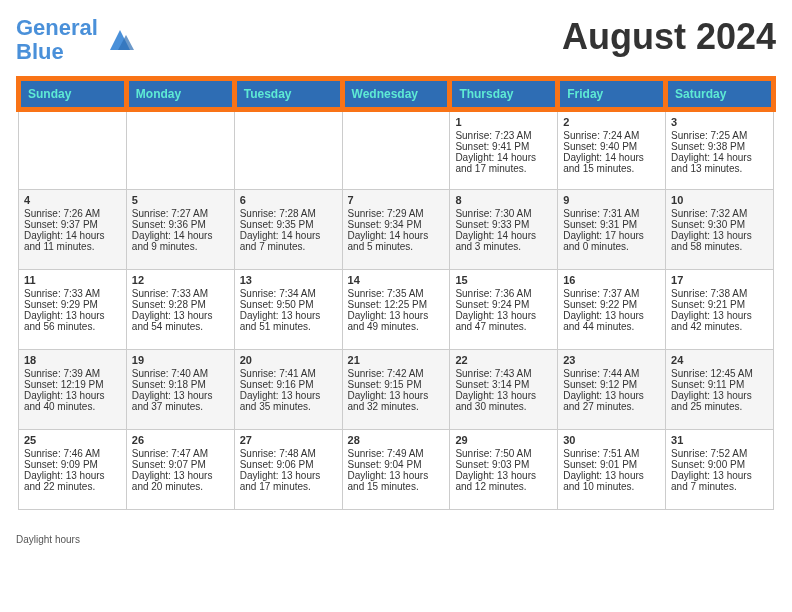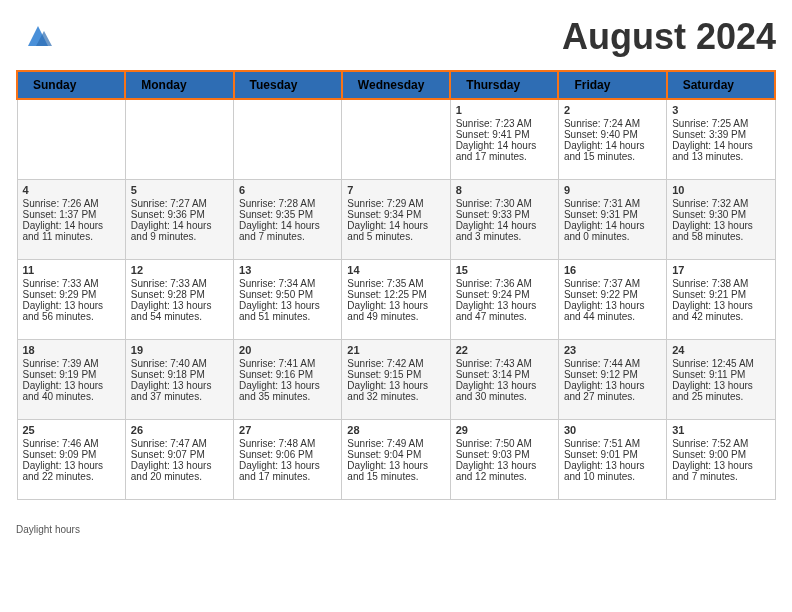--- a/index.html
+++ b/index.html
@@ -42,26 +42,26 @@
       font-size: 14px;
       color: #555;
     }
     .calendar {
       width: 100%;
       border-collapse: collapse;
       border: 1px solid #ccc;
     }
     .calendar th {
       background-color: #2e6db4;
-      color: #000000;
+      color: #5eead4;
       font-size: 12px;
       font-weight: bold;
-      padding: 6px 15px;
+      padding: 6px 7px;
       text-align: left;
-      border: 2px solid #f97316;
+      border: 5px solid #f97316;
     }
     .calendar td {
       vertical-align: top;
       border: 1px solid #ccc;
       padding: 4px 5px;
       font-size: 10px;
       color: #333;
       width: calc(100% / 7);
       height: 80px;
       background: #fff;
@@ -84,20 +84,26 @@
       background: #fff !important;
     }
   </style>
 </head>
 <body>
 
 <div class="header">
   <div class="logo">
     <div>
       <div style="display:flex;align-items:center;">
+        <div>
+          <div class="logo-text">
+            <span>General</span><br>
+            <span style="color:#4a90d9;">Blue</span>
+          </div>
+        </div>
         <svg width="40" height="40" viewBox="0 0 40 40" style="margin-left:2px;">
           <polygon points="10,30 20,10 30,30" fill="#4a90d9"></polygon>
           <polygon points="18,30 26,15 34,30" fill="#2e6db4" opacity="0.7"></polygon>
         </svg>
       </div>
     </div>
   </div>
   <div class="title-block">
     <div class="month-title">August 2024</div>
   </div>
@@ -129,29 +135,29 @@
         </td>
         <td>
           <span class="day-num">2</span>
           <div>Sunrise: 7:24 AM</div>
           <div>Sunset: 9:40 PM</div>
           <div>Daylight: 14 hours and 15 minutes.</div>
         </td>
         <td>
           <span class="day-num">3</span>
           <div>Sunrise: 7:25 AM</div>
-          <div>Sunset: 3:39 PM</div>
+          <div>Sunset: 9:38 PM</div>
           <div>Daylight: 14 hours and 13 minutes.</div>
         </td>
       </tr>
       <tr>
         <td>
           <span class="day-num">4</span>
           <div>Sunrise: 7:26 AM</div>
-          <div>Sunset: 1:37 PM</div>
+          <div>Sunset: 9:37 PM</div>
           <div>Daylight: 14 hours and 11 minutes.</div>
         </td>
         <td>
           <span class="day-num">5</span>
           <div>Sunrise: 7:27 AM</div>
           <div>Sunset: 9:36 PM</div>
           <div>Daylight: 14 hours and 9 minutes.</div>
         </td>
         <td>
           <span class="day-num">6</span>
@@ -168,21 +174,21 @@
         <td>
           <span class="day-num">8</span>
           <div>Sunrise: 7:30 AM</div>
           <div>Sunset: 9:33 PM</div>
           <div>Daylight: 14 hours and 3 minutes.</div>
         </td>
         <td>
           <span class="day-num">9</span>
           <div>Sunrise: 7:31 AM</div>
           <div>Sunset: 9:31 PM</div>
-          <div>Daylight: 14 hours and 0 minutes.</div>
+          <div>Daylight: 17 hours and 0 minutes.</div>
         </td>
         <td>
           <span class="day-num">10</span>
           <div>Sunrise: 7:32 AM</div>
           <div>Sunset: 9:30 PM</div>
           <div>Daylight: 13 hours and 58 minutes.</div>
         </td>
       </tr>
       <tr>
         <td>
@@ -225,21 +231,21 @@
           <span class="day-num">17</span>
           <div>Sunrise: 7:38 AM</div>
           <div>Sunset: 9:21 PM</div>
           <div>Daylight: 13 hours and 42 minutes.</div>
         </td>
       </tr>
       <tr>
         <td>
           <span class="day-num">18</span>
           <div>Sunrise: 7:39 AM</div>
-          <div>Sunset: 9:19 PM</div>
+          <div>Sunset: 12:19 PM</div>
           <div>Daylight: 13 hours and 40 minutes.</div>
         </td>
         <td>
           <span class="day-num">19</span>
           <div>Sunrise: 7:40 AM</div>
           <div>Sunset: 9:18 PM</div>
           <div>Daylight: 13 hours and 37 minutes.</div>
         </td>
         <td>
           <span class="day-num">20</span>

